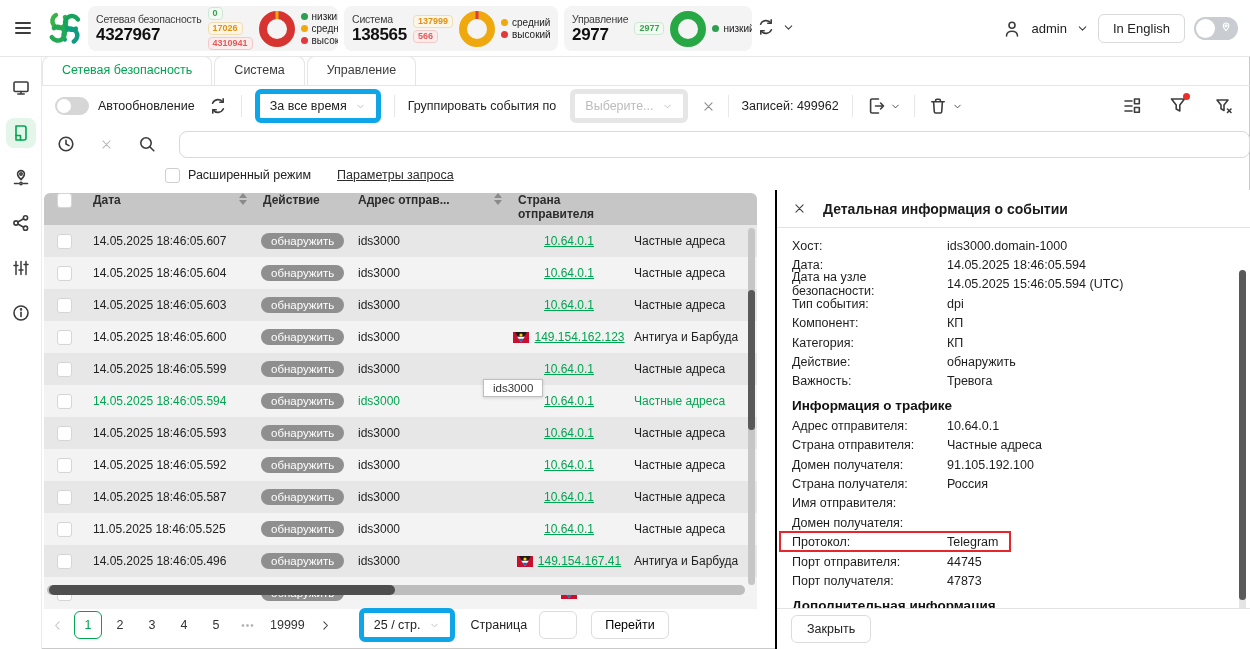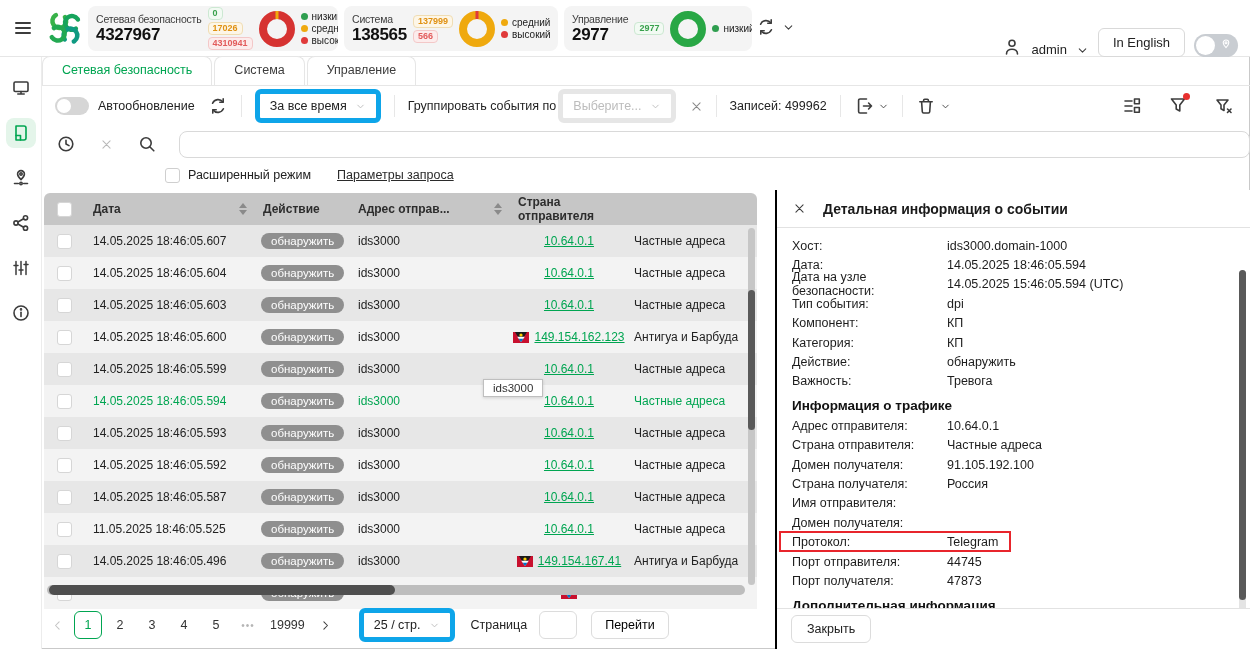--- a/index.html
+++ b/index.html
@@ -26,21 +26,21 @@
   .mini-badge.low{color:#38a14c;background:#f2faf3;border-color:#cce8d2}
   .mini-badge.medium{color:#e09112;background:#fdf6e7;border-color:#f0ddb3}
   .mini-badge.high{color:#e25b5b;background:#fcecec;border-color:#f3c8c8}
   .donut{position:relative;width:36px;height:36px;border-radius:50%;border:8px solid #d63331;flex:none}
   .notch{position:absolute;left:50%;top:-8px;width:3px;height:8px;transform:translateX(-50%)}
   .stat-legend{display:flex;flex-direction:column;gap:1px}
   .legend-row{display:flex;align-items:center;gap:4px;white-space:nowrap}
   .dot{width:7px;height:7px;border-radius:50%;flex:none}
   .legend-row span:last-child{font-size:10px;color:#222}
   .tb-refresh{position:absolute;left:756px;top:17px;display:flex;align-items:center;gap:6px}
-  .tb-right{position:absolute;right:12px;top:0;height:57px;display:flex;align-items:flex-end;gap:9px}
+  .tb-right{position:absolute;right:12px;top:0;height:57px;display:flex;align-items:center;gap:9px}
   .admin-label{font-size:13px;color:#222}
   .lang-btn{font-size:13px;color:#222;background:#fff;border:1px solid #d9d9d9;border-radius:6px;padding:6px 14px;cursor:pointer}
   .toggle{position:relative;width:44px;height:23px;border-radius:12px;background:#c9cdd2;flex:none}
   .toggle .knob{position:absolute;left:2px;top:2px;width:19px;height:19px;border-radius:50%;background:#fff}
   .toggle .pin{position:absolute;right:5px;top:4px;color:#fff}
   .toggle .pin svg{width:14px;height:14px}
   
   .sidebar{position:absolute;left:0;top:57px;width:42px;height:592px;background:#fff;border-right:1px solid #ececec;display:flex;flex-direction:column;align-items:center;padding-top:16px;gap:15px}
   .side-ic{width:30px;height:30px;border-radius:8px;display:flex;align-items:center;justify-content:center;color:#3c3c3c;cursor:pointer}
   .side-ic.active{background:#e4f5ea;color:#00a551}
@@ -66,21 +66,21 @@
   .searchrow .ic{margin-left:14px}
   .searchrow .ic.xgap{margin-left:24px}
   .search-input{margin-left:22px;width:1073px;height:27px;border:1px solid #d9d9d9;border-radius:8px;background:#fff;font-size:12.5px;padding:0 10px;outline:none}
   .optsrow{position:absolute;left:42px;top:163px;width:1208px;height:24px;display:flex;align-items:center;font-size:12.5px}
   .optsrow .chk{margin-left:123px;width:15px;height:15px;border:1px solid #cfcfcf;border-radius:3px;background:#fff;cursor:pointer;flex:none}
   .optsrow label{margin-left:8px;color:#222}
   .qlink{margin-left:26px;color:#2b2b2b;text-decoration:underline;cursor:pointer}
   
   .tablewrap{position:absolute;left:44px;top:193px;width:713px;height:407px}
   .thead{display:grid;grid-template-columns:41px 170px 95px 160px 118px 1fr;height:32px;background:#c6c6c6;border-radius:6px 6px 0 0;align-items:center;font-size:12px;font-weight:700;color:#2d2d2d}
-  .th{display:flex;align-items:center;height:100%;padding-left:8px}
+  .th{display:flex;align-items:flex-start;height:100%;padding-left:8px}
   .sort{display:flex;flex-direction:column;gap:2px;margin-left:auto;margin-right:8px;cursor:pointer}
   .cu{width:0;height:0;border-left:4px solid transparent;border-right:4px solid transparent;border-bottom:5px solid #8a8a8a}
   .cd{width:0;height:0;border-left:4px solid transparent;border-right:4px solid transparent;border-top:5px solid #8a8a8a}
   .tbody{position:relative}
   .trow{display:grid;grid-template-columns:41px 170px 95px 160px 118px 1fr;height:32px;align-items:center;font-size:12px;color:#222;cursor:pointer}
   .trow.r-even{background:#e7e7e7}
   .trow.r-odd{background:#f3f3f3}
   .cell{display:flex;align-items:center;height:100%}
   .c-check{justify-content:center}
   .checkbox{width:15px;height:15px;background:#fff;border:1px solid #d6d6d6;border-radius:3px}
@@ -333,21 +333,21 @@
     <span class="select">
       <span>За все время</span>
       <span class="ic xs gray">
           <svg viewBox="0 0 20 20" fill="none" stroke="currentColor" stroke-width="1.6" stroke-linecap="round" stroke-linejoin="round">
             <path d="M5 7.5l5 5 5-5"></path>
           </svg>
         </span>
     </span>
     <span class="vdiv"></span>
     <span>Группировать события по</span>
-    <span class="select disabled" style="margin-left:2px">
+    <span class="select disabled" style="margin-left:14px">
       <span>Выберите...</span>
       <span class="ic xs gray">
           <svg viewBox="0 0 20 20" fill="none" stroke="currentColor" stroke-width="1.6" stroke-linecap="round" stroke-linejoin="round">
             <path d="M5 7.5l5 5 5-5"></path>
           </svg>
         </span>
     </span>
     <span class="ic sm" style="margin-left:14px;color:#8a8a8a">
         <svg viewBox="0 0 20 20" fill="none" stroke="currentColor" stroke-width="1.6" stroke-linecap="round" stroke-linejoin="round">
           <path d="M4.5 4.5l11 11M15.5 4.5l-11 11"></path>

